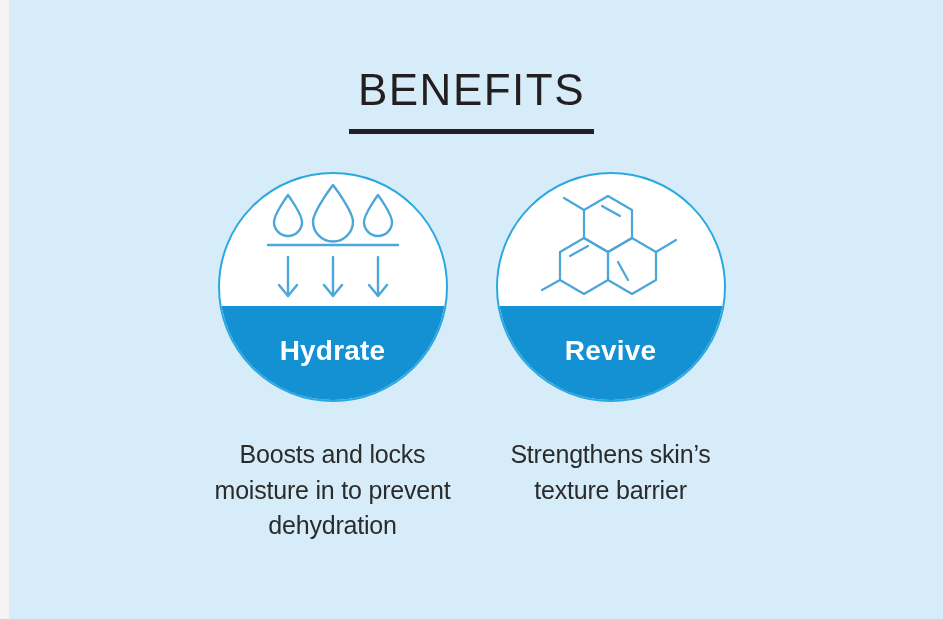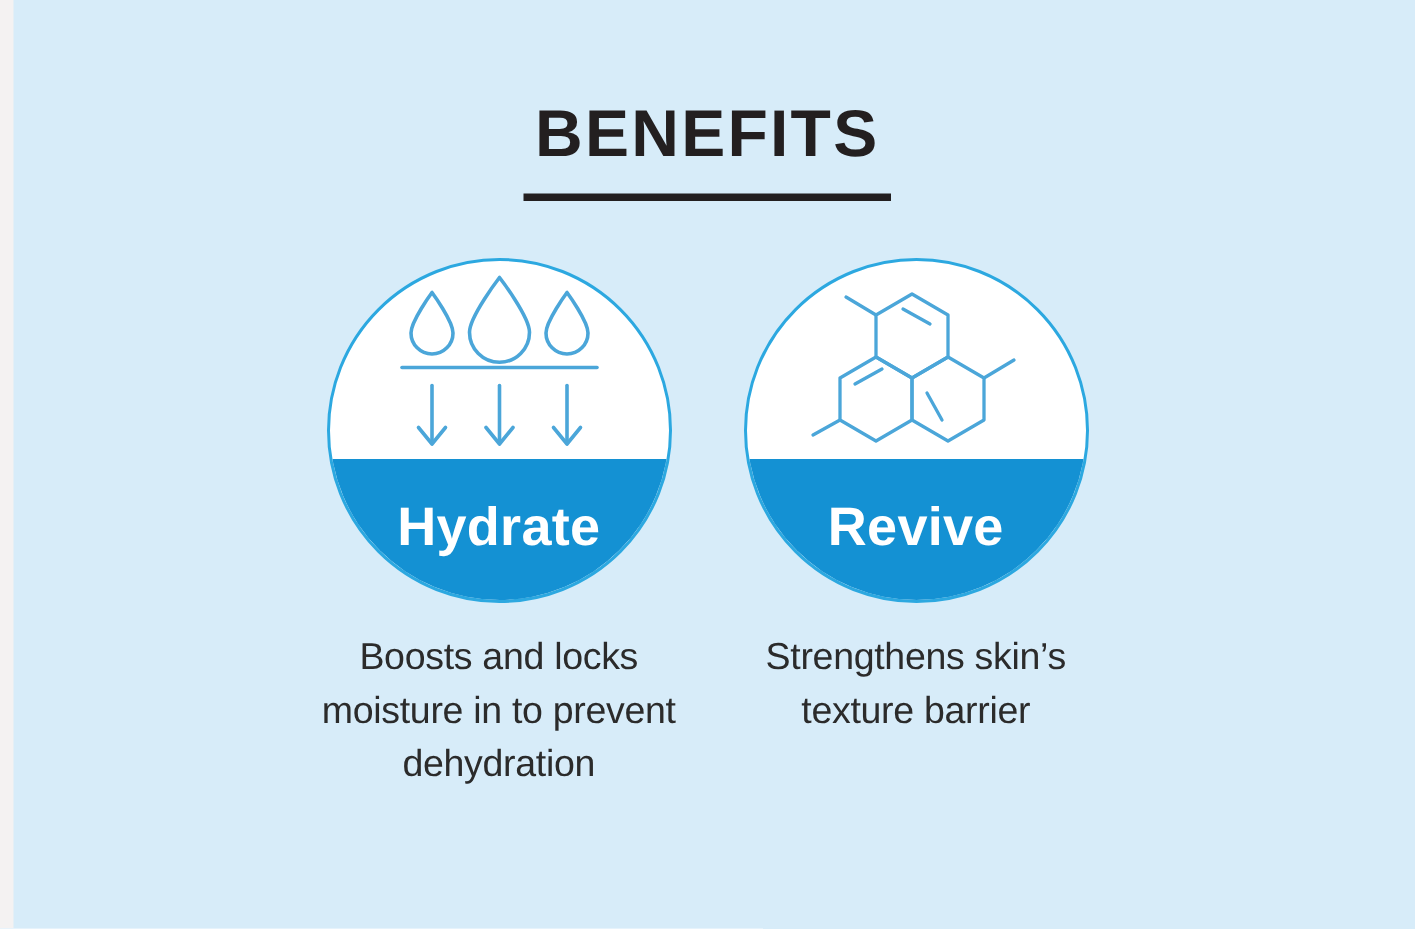--- a/index.html
+++ b/index.html
@@ -37,21 +37,21 @@
   .title-block {
     position: absolute;
     left: 0;
     top: 68px;
     width: 943px;
     text-align: center;
   }
   .title {
     font-family: "Liberation Sans", sans-serif;
     font-size: 44px;
-    font-weight: bold;
+    font-weight: normal;
     letter-spacing: 1.5px;
     color: #231f20;
     line-height: 1;
     margin: 0;
   }
   .title-rule {
     width: 245px;
     height: 5px;
     background: #231f20;
     margin: 17px auto 0 auto;
@@ -97,40 +97,40 @@
     position: absolute;
     left: 0;
     right: 0;
     bottom: 0;
     height: 94px;
     display: flex;
     align-items: center;
     justify-content: center;
     color: #ffffff;
     font-family: "Liberation Sans", sans-serif;
-    font-size: 36px;
+    font-size: 28px;
     font-weight: bold;
     letter-spacing: 0.2px;
     padding-bottom: 4px;
     box-sizing: border-box;
   }
   .badge-icon {
     position: absolute;
     left: 0;
     top: 0;
     width: 100%;
     height: 136px;
     display: flex;
     align-items: center;
     justify-content: center;
   }
 
   
   .caption {
-    margin-top: 19px;
+    margin-top: 35px;
     width: 268px;
     text-align: center;
     color: #2b2b2b;
     font-family: "Liberation Sans", sans-serif;
     font-size: 25px;
     line-height: 1.42;
     letter-spacing: -0.2px;
   }
 </style>
 </head>

